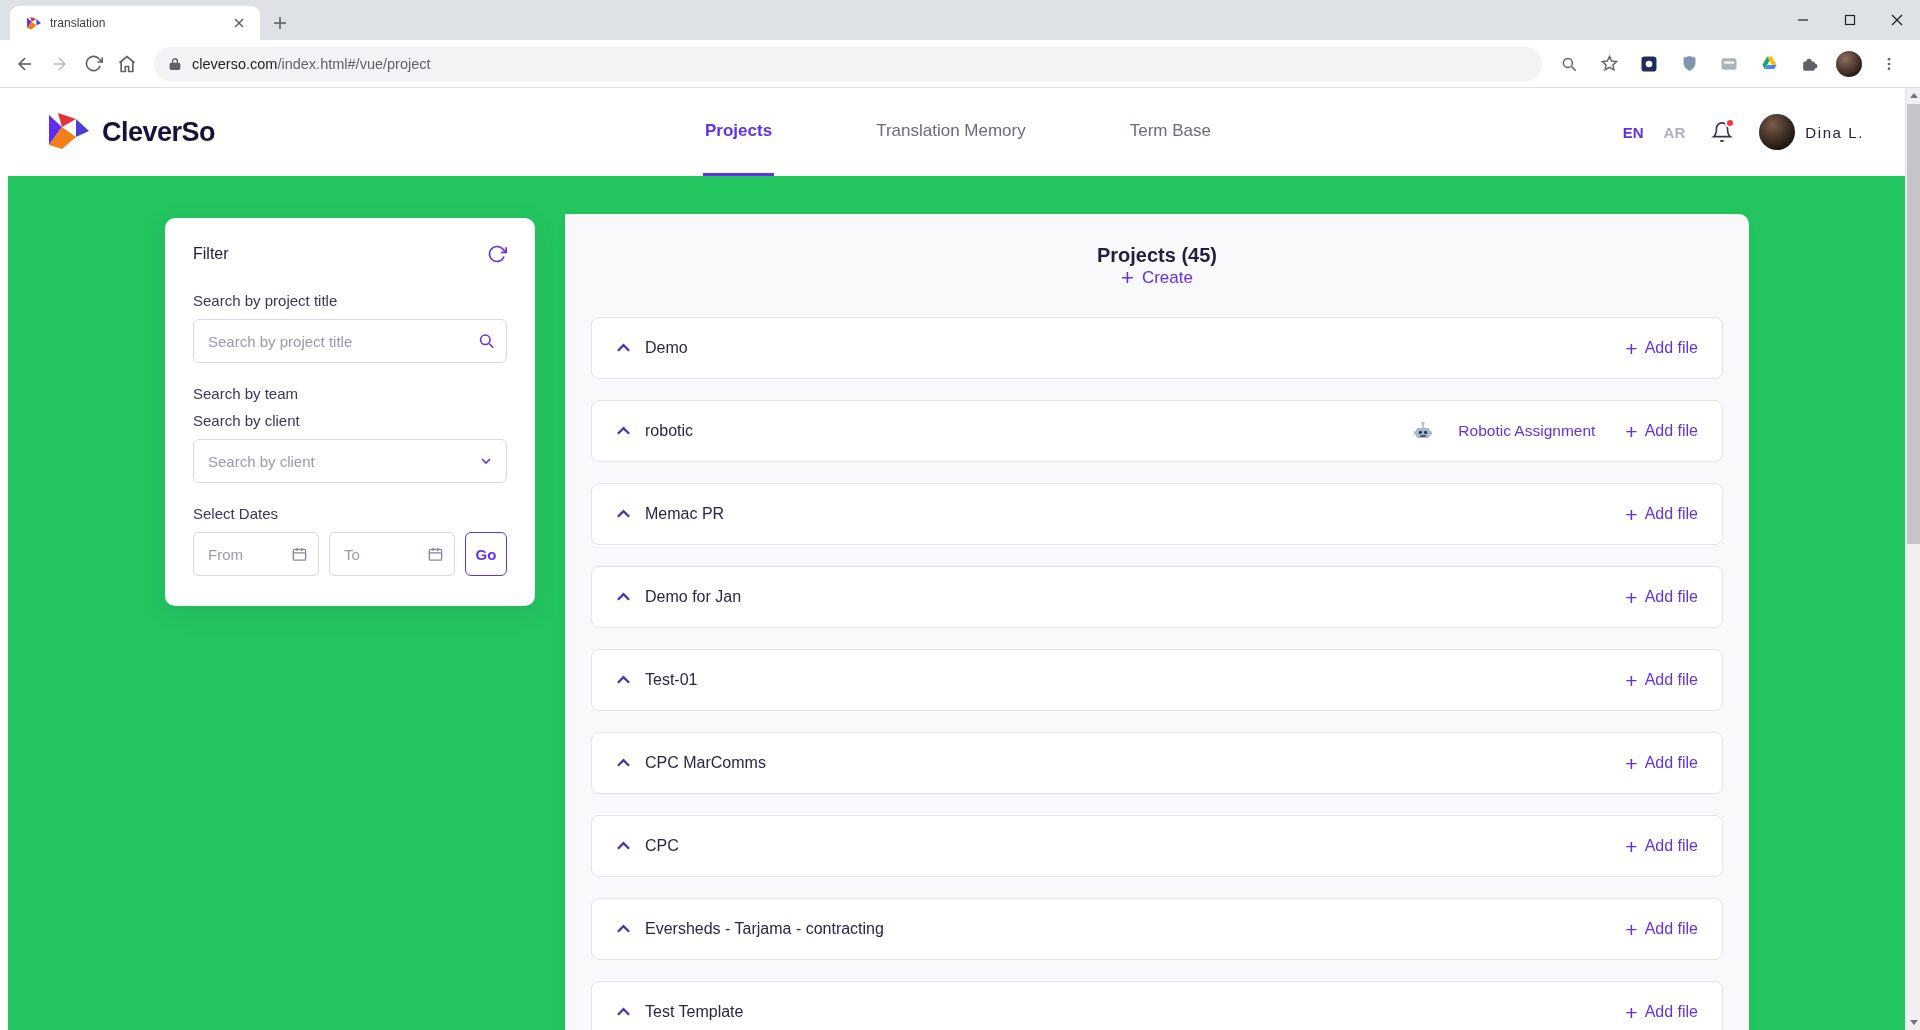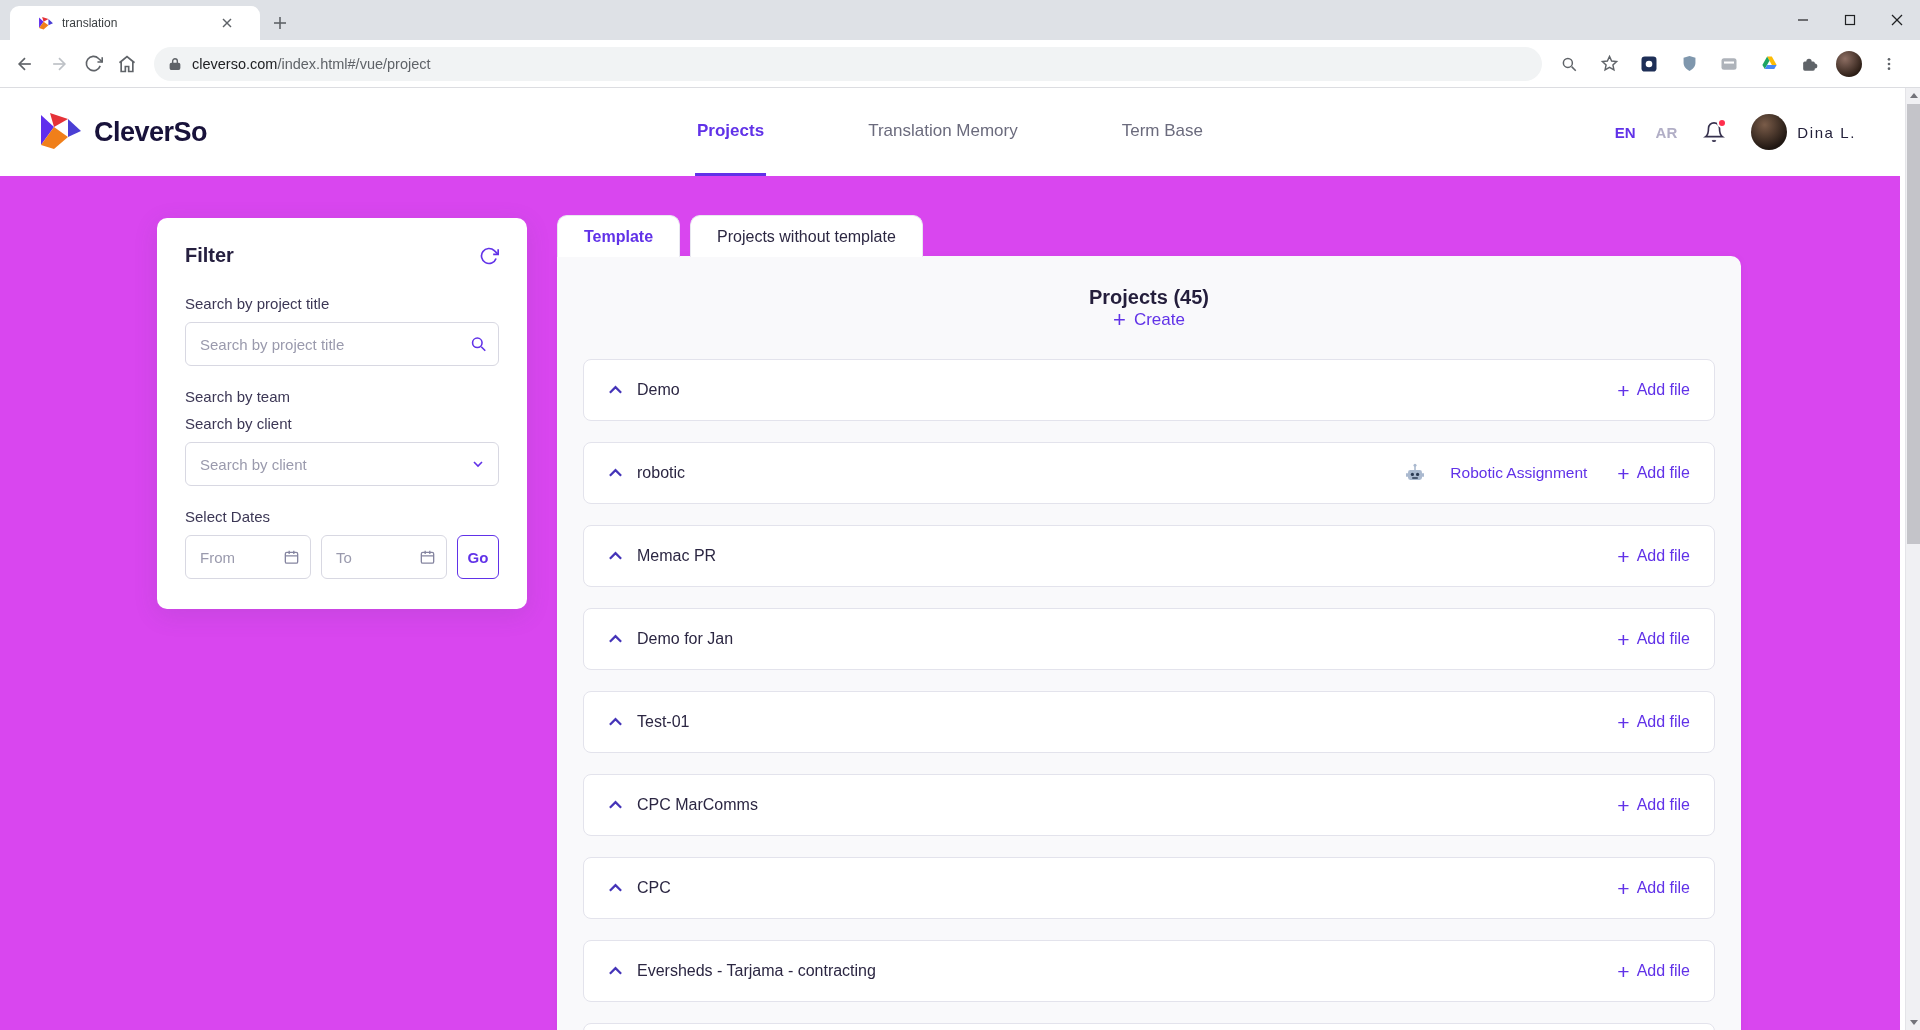--- a/index.html
+++ b/index.html
@@ -2,21 +2,21 @@
 <html><head>
 <meta charset="utf-8">
 <style>
   * { box-sizing: border-box; margin: 0; padding: 0; }
   html,body { width:1920px; height:1030px; overflow:hidden; background:#fff;
               font-family:"Liberation Sans", sans-serif; }
   .browser { position:relative; width:1920px; height:1030px; background:#fff; }
 
   
   .tabstrip { height:40px; background:#dee1e6; display:flex; align-items:flex-end; padding-left:10px; position:relative; }
-  .chrome-tab { width:250px; height:34px; background:#fff; border-radius:9px 9px 0 0; display:flex; align-items:center; gap:8px; padding:0 28px; }
+  .chrome-tab { width:250px; height:34px; background:#fff; border-radius:9px 9px 0 0; display:flex; align-items:center; gap:8px; padding:0 16px; }
   .tab-title { flex:1; font-size:12px; color:#3c4043; white-space:nowrap; overflow:hidden; }
   .icon-btn { display:flex; align-items:center; justify-content:center; cursor:pointer; }
   .newtab { width:28px; height:28px; margin:0 0 3px 6px; border-radius:50%; color:#5f6368; }
   .win-controls { position:absolute; right:0; top:0; height:40px; display:flex; }
   .win-btn { width:47px; height:100%; display:flex; align-items:center; justify-content:center; color:#202124; cursor:pointer; }
 
   
   .toolbar { height:48px; background:#fff; border-bottom:1px solid #dcdde1; display:flex; align-items:center; padding:0 8px; }
   .tool-icon { width:34px; height:34px; border-radius:50%; display:flex; align-items:center; justify-content:center; color:#5f6368; cursor:pointer; }
   .tool-icon.disabled { color:#bdc1c6; }
@@ -29,21 +29,21 @@
 
   
   .scrollbar { position:absolute; right:0; top:88px; bottom:0; width:15px; background:#f0f0f3; border-left:1px solid #e4e4e8; z-index:50; }
   .sb-arrow { position:absolute; left:0; width:15px; height:15px; display:flex; align-items:center; justify-content:center; cursor:pointer; }
   .sb-up { top:0; } .sb-down { bottom:0; }
   .tri-up { width:0; height:0; border-left:4px solid transparent; border-right:4px solid transparent; border-bottom:5px solid #73737a; }
   .tri-down { width:0; height:0; border-left:4px solid transparent; border-right:4px solid transparent; border-top:5px solid #73737a; }
   .sb-thumb { position:absolute; top:16px; left:1px; width:13px; height:440px; background:#c4c4c9; cursor:pointer; }
 
   
-  .page { position:absolute; top:88px; left:0; width:1900px; height:942px; background:#d946ef; overflow:hidden; }
+  .page { position:absolute; top:88px; left:8px; width:1900px; height:942px; background:#22c55e; overflow:hidden; }
 
   .site-header { height:88px; display:flex; align-items:center; position:relative; padding:0 44px 0 38px; background:#fff; }
   .brand { display:flex; align-items:center; gap:10px; cursor:pointer; }
   .brand-text { font-size:27px; font-weight:bold; color:#18123a; letter-spacing:-0.5px; }
   .main-nav { position:absolute; left:50%; transform:translateX(-50%); top:0; height:100%; display:flex; gap:100px; }
   .nav-item { display:flex; align-items:center; height:100%; font-size:17px; color:#6b6b7d; border-bottom:3px solid transparent; padding:0 2px; cursor:pointer; }
   .nav-item.active { color:#6132e8; border-bottom-color:#6132e8; font-weight:bold; }
   .header-right { margin-left:auto; display:flex; align-items:center; gap:20px; }
   .lang { font-size:15px; font-weight:bold; cursor:pointer; }
   .lang-en { color:#6132e8; }
@@ -52,21 +52,21 @@
   .bell-dot { position:absolute; top:-3px; right:-2px; width:10px; height:10px; background:#ff2e4d; border-radius:50%; border:2px solid #fff; }
   .user { display:flex; align-items:center; gap:10px; cursor:pointer; }
   .user-avatar { width:36px; height:36px; border-radius:50%;
     background:radial-gradient(circle at 38% 30%, #7a5c49, #201712 72%); }
   .user-name { font-size:15px; color:#23203a; font-weight:500; letter-spacing:1.6px; }
 
   
   .filter-card { position:absolute; left:157px; top:130px; width:370px; background:#fff; border-radius:10px;
     box-shadow:0 6px 24px rgba(80,70,120,.14); padding:26px 28px 30px; }
   .filter-head { display:flex; justify-content:space-between; align-items:center; margin-bottom:28px; }
-  .filter-title { font-size:20px; font-weight:bold; color:#262040; }
+  .filter-title { font-size:16px; font-weight:normal; color:#262040; }
   .sync { color:#6132e8; }
   .f-field { position:relative; margin-bottom:22px; }
   .f-field input { width:100%; height:44px; border:1px solid #d8d8e2; border-radius:6px; padding:0 40px 0 14px;
     font-size:15px; color:#333; outline:none; font-family:inherit; background:#fff; }
   input::placeholder { color:#9a9aad; }
   .f-icon { position:absolute; right:11px; top:50%; transform:translateY(-50%); color:#6132e8; display:flex; }
   .f-icon.gray { color:#8585a0; }
   .f-label { font-size:15px; color:#3c3755; font-weight:500; margin-bottom:10px; }
   .f-select { height:44px; border:1px solid #d8d8e2; border-radius:6px; display:flex; align-items:center;
     justify-content:space-between; padding:0 12px 0 14px; font-size:15px; color:#2f2b45; margin-bottom:22px; cursor:pointer; background:#fff; }
@@ -342,24 +342,20 @@
                 <line x1="8" y1="3" x2="8" y2="7"></line>
                 <line x1="14" y1="3" x2="14" y2="7"></line>
               </svg>
           </span>
         </div>
         <button class="go-btn">Go</button>
       </div>
     </div>
 
     <div class="content">
-      <div class="tabs">
-        <span class="tab-btn active">Template</span>
-        <span class="tab-btn">Projects without template</span>
-      </div>
       <div class="panel">
         <div class="panel-head">
           <span class="panel-title">Projects (45)</span>
           <span class="create-btn">
             <span class="plus-glyph">+</span>
             <span>Create</span>
           </span>
         </div>
 
         <div class="row">

